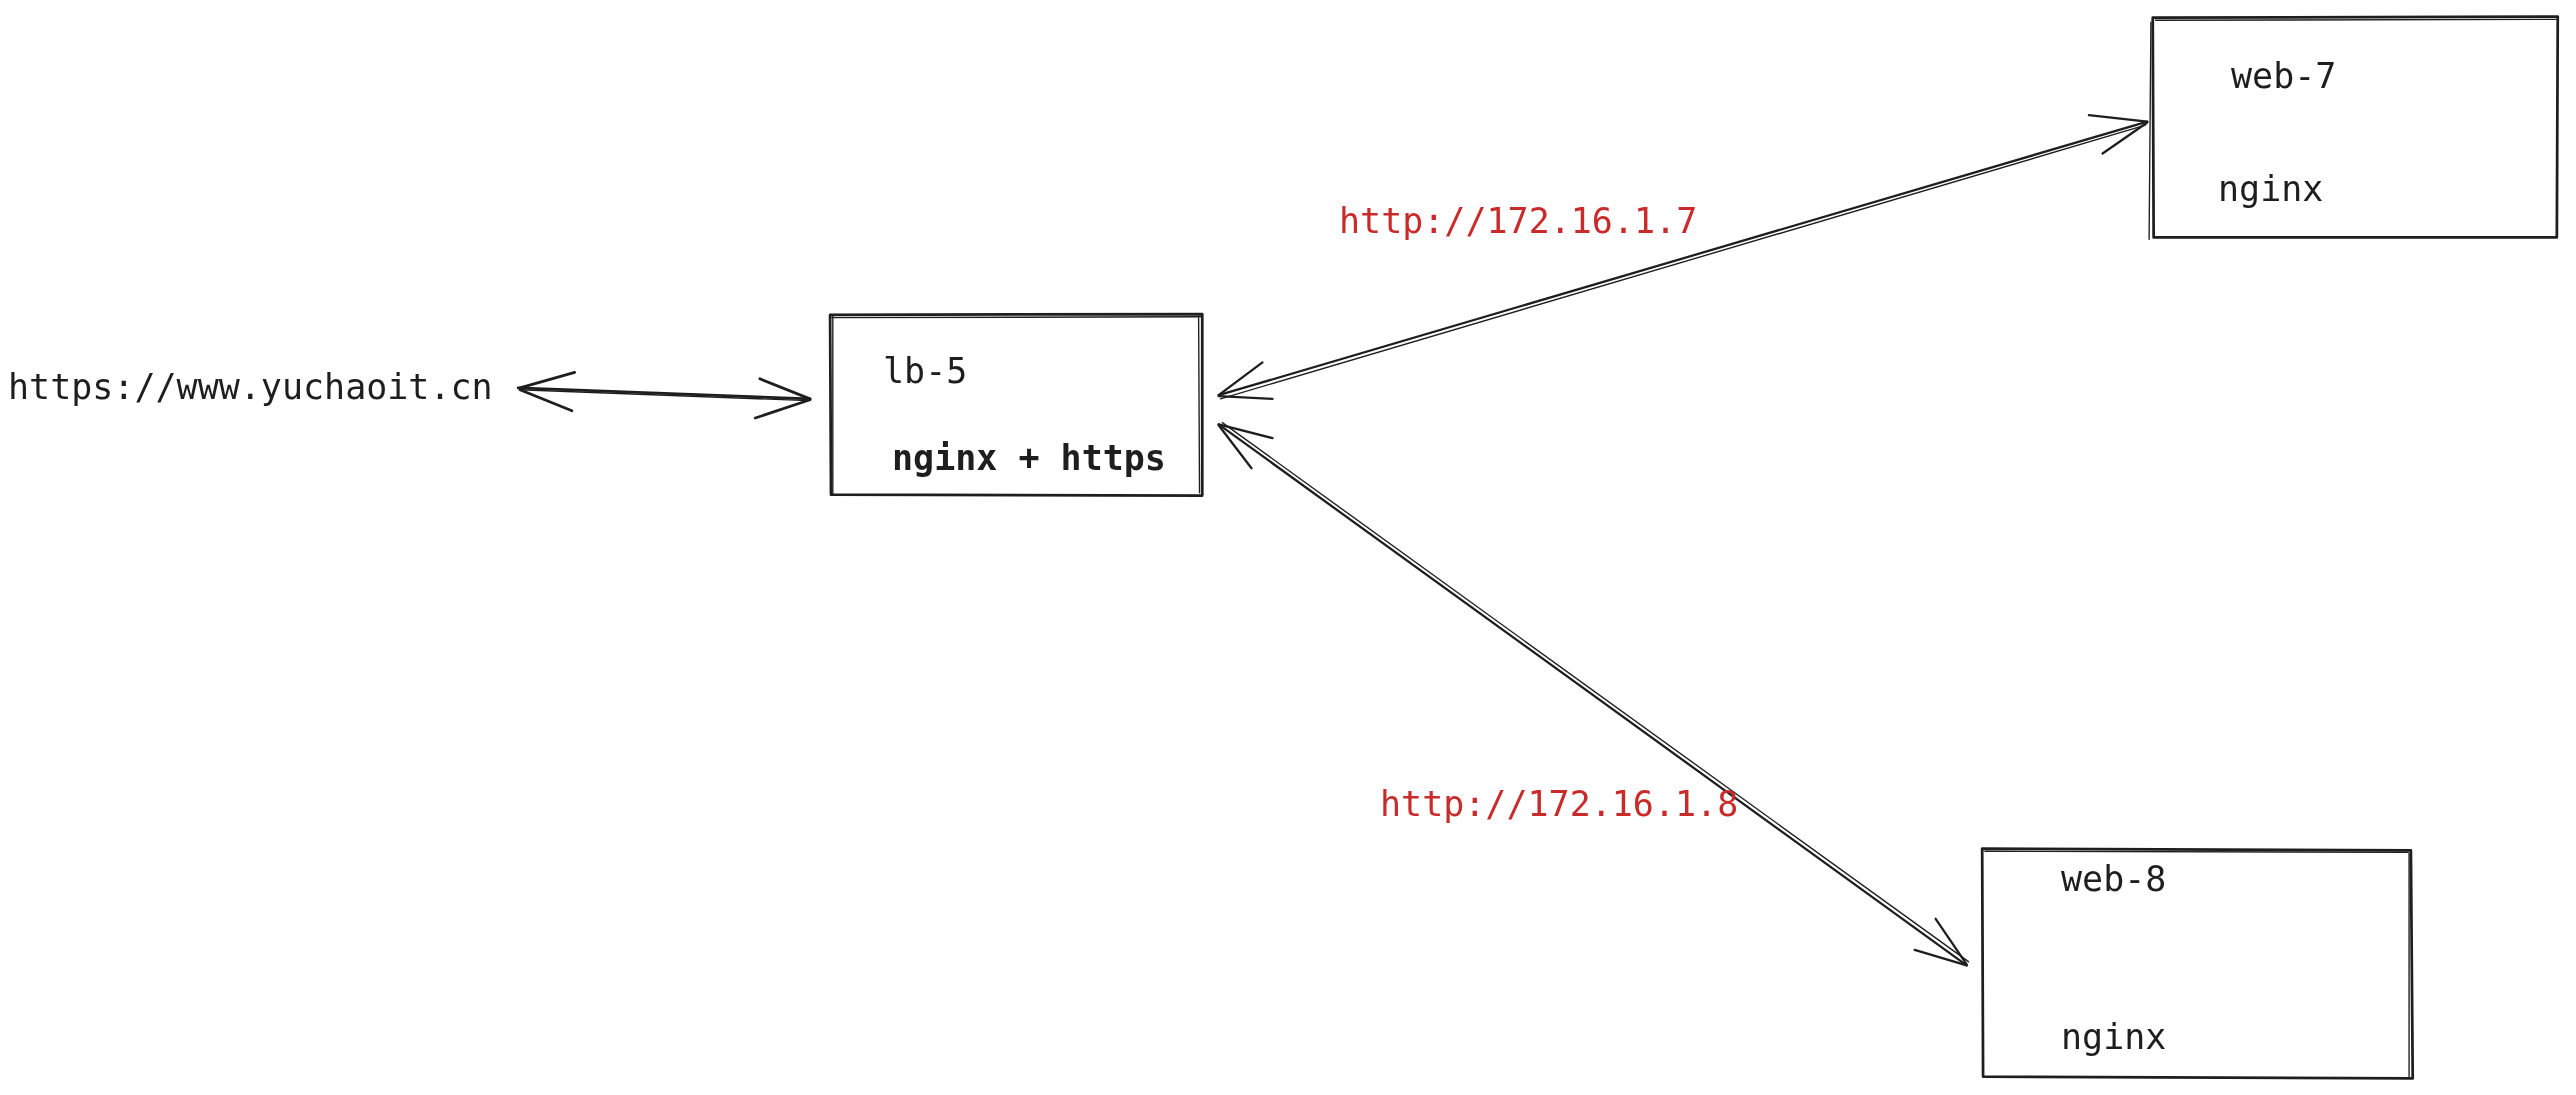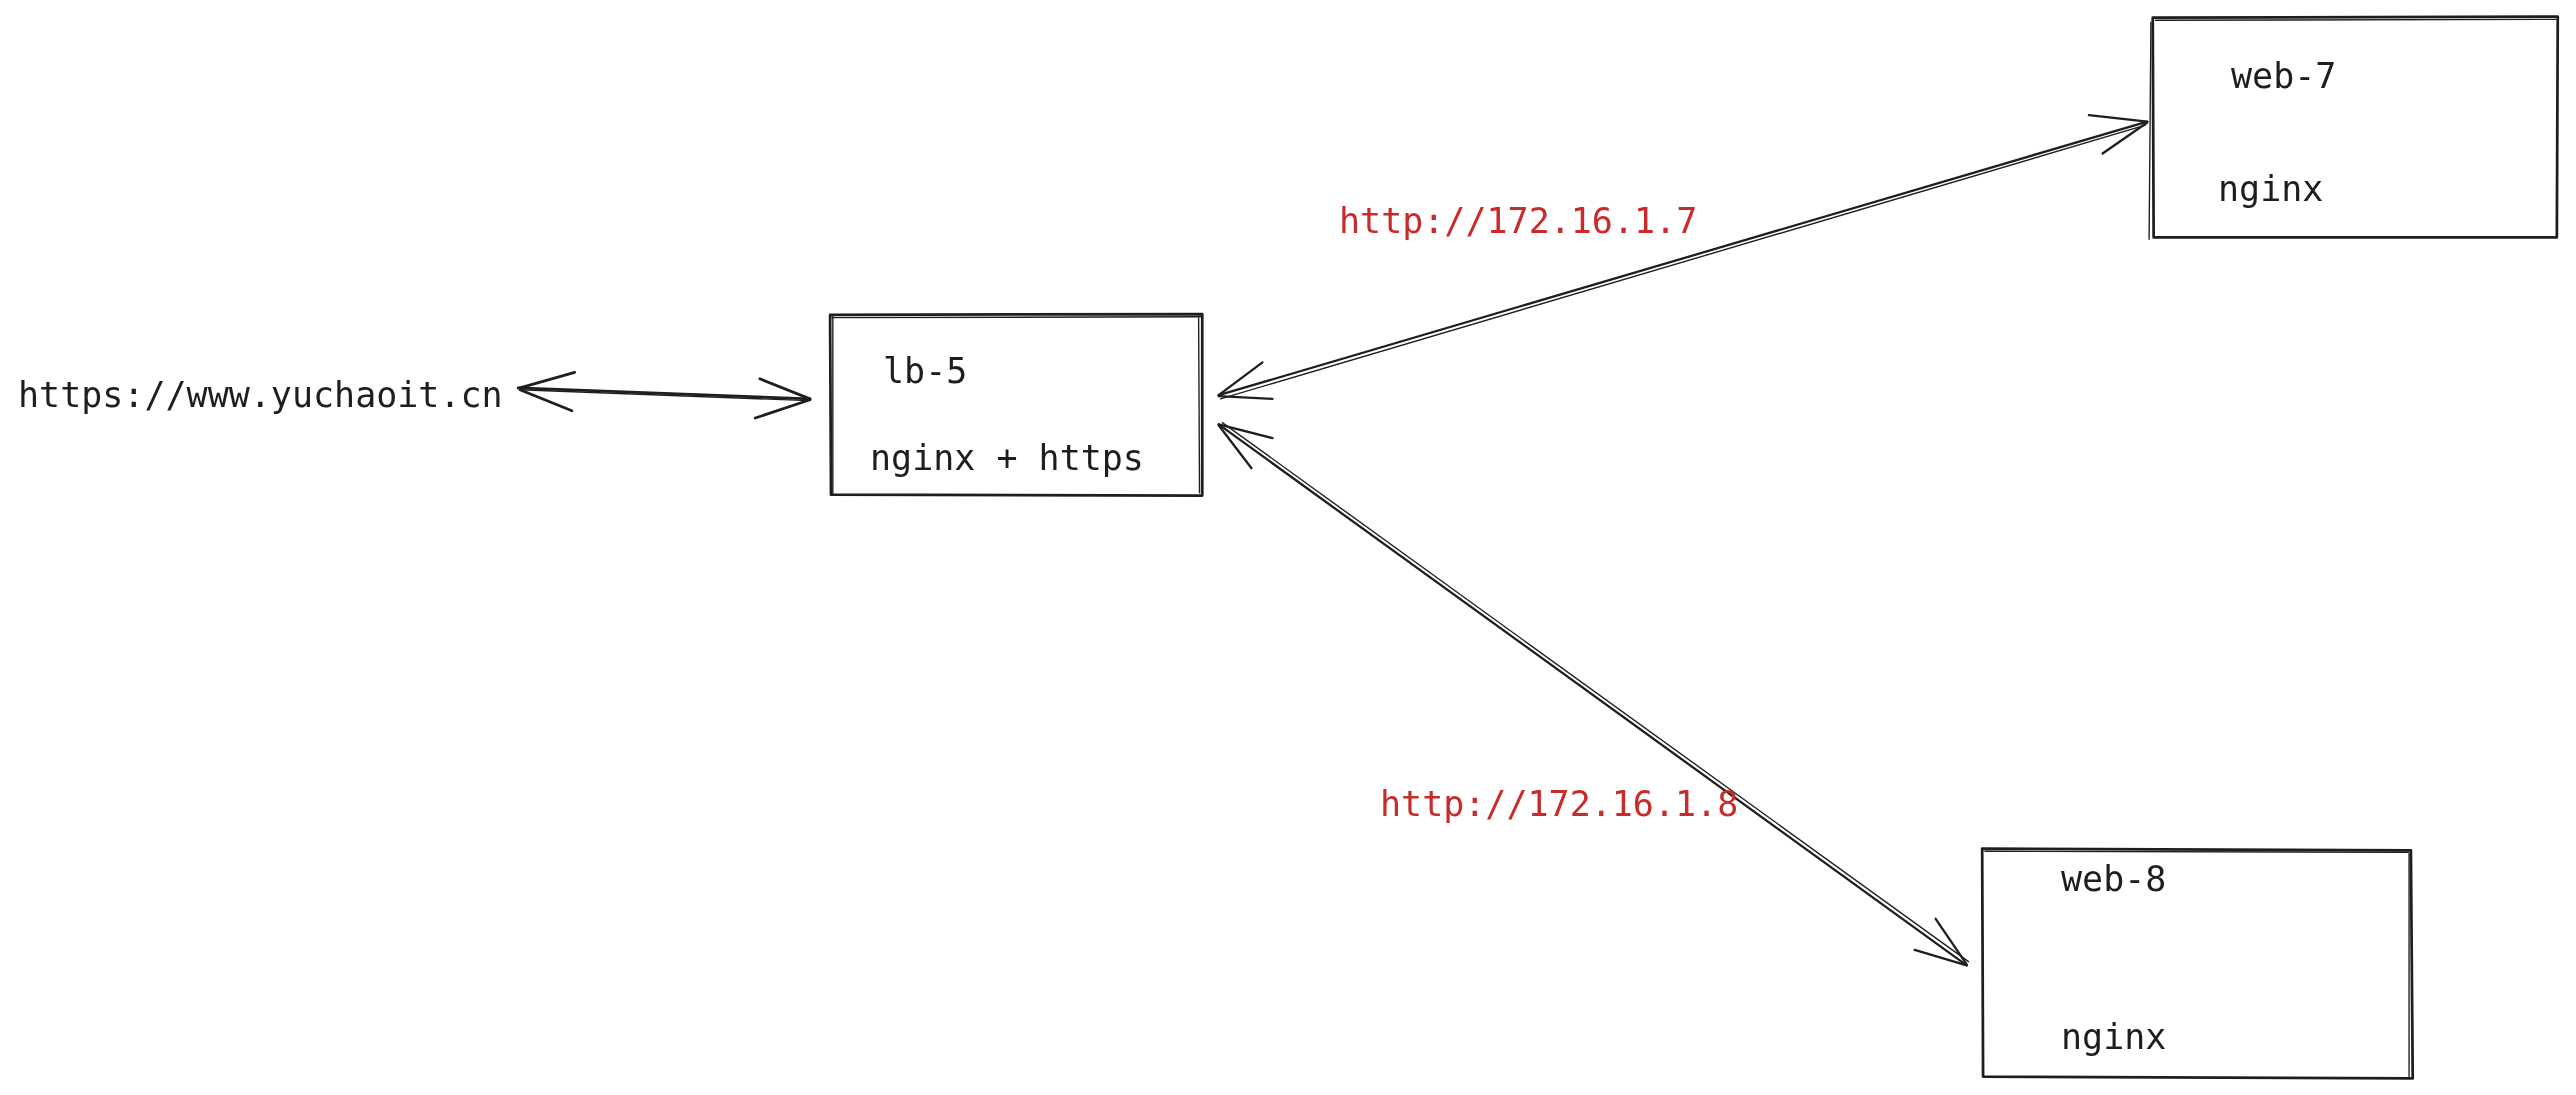--- a/index.html
+++ b/index.html
@@ -61,25 +61,25 @@
 
         <path d="M1336 465 L1395 480"></path>
         <path d="M1336 466 L1372 513"></path>
 
         <path d="M2156 1058 L2099 1041"></path>
         <path d="M2156 1057 L2122 1007"></path>
       </g>
     </g>
   </svg>
 
-  <div class="txt" style="left:18px; top:367px;margin-top:8px;">https://www.yuchaoit.cn</div>
+  <div class="txt" style="left:8px; top:367px;">https://www.yuchaoit.cn</div>
 
   <div class="node" style="left:830px; top:315px; width:372px; height:192px;">
     <div class="txt" style="left:53px; top:36px;">lb-5</div>
-    <div class="txt" style="left:40px; top:123px;">nginx + https</div>
+    <div class="txt" style="left:62px; top:123px;font-weight:bold;">nginx + https</div>
   </div>
 
   <div class="node" style="left:2153px; top:16.4px; width:405px; height:221px;">
     <div class="txt" style="left:78px; top:24px;margin-top:16px;">web-7</div>
     <div class="txt" style="left:65px; top:153px;">nginx</div>
   </div>
 
   <div class="node" style="left:1982px; top:848px; width:407px; height:230px;">
     <div class="txt" style="left:79px; top:11px;">web-8</div>
     <div class="txt" style="left:79px; top:169px;">nginx</div>

